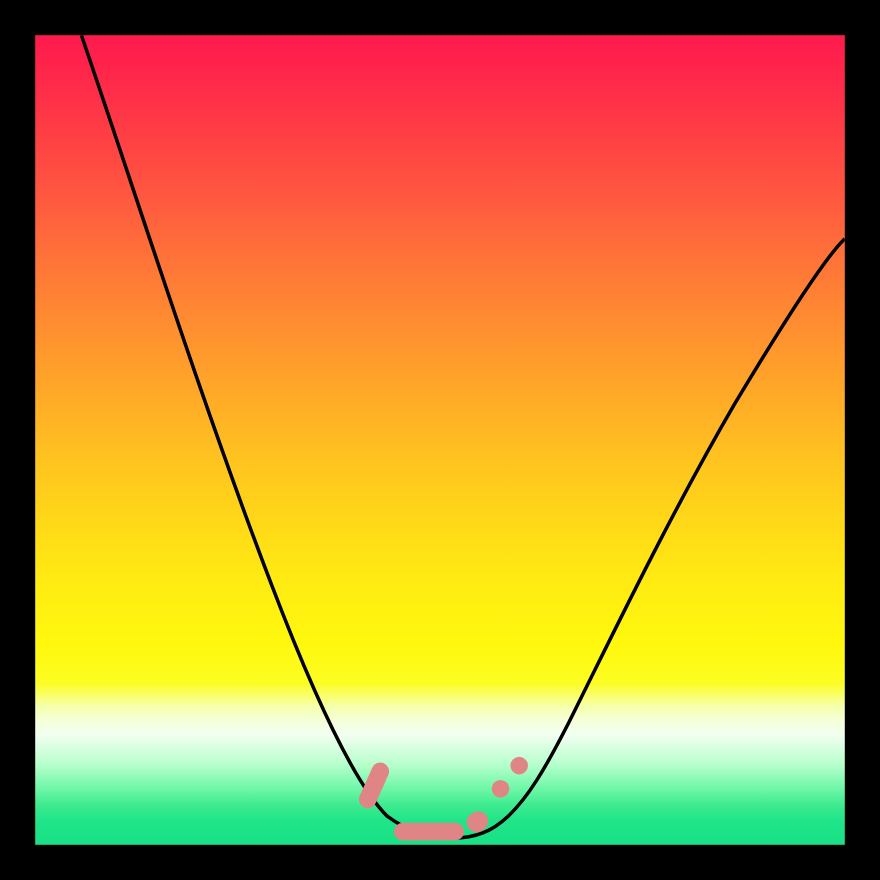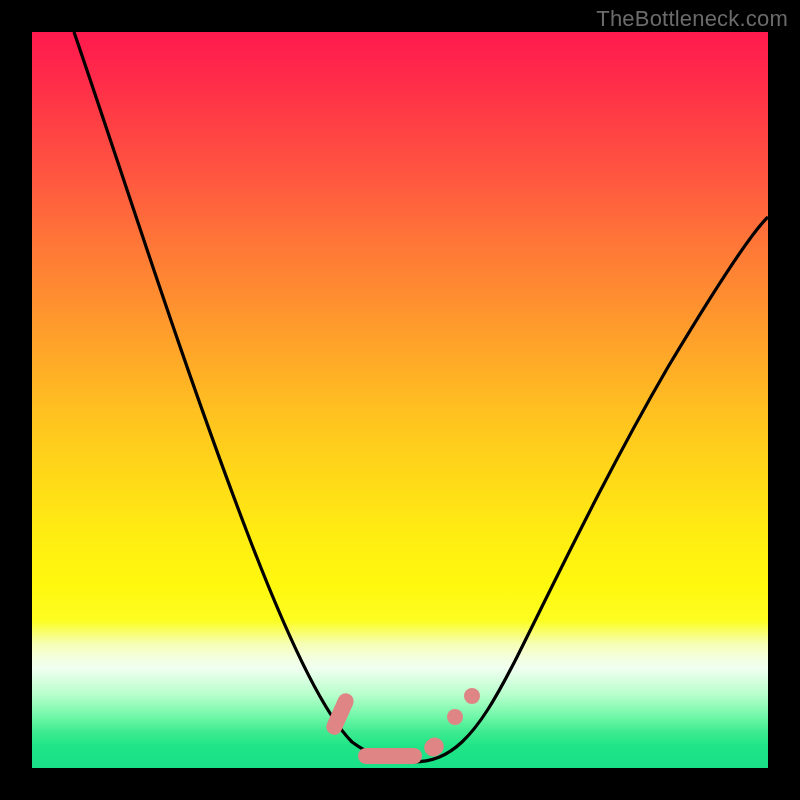--- a/index.html
+++ b/index.html
@@ -89,14 +89,13 @@
         <rect x="326" y="716" width="64" height="16" rx="8" ry="8"></rect>
 
         <rect x="392" y="706" width="20" height="18" rx="9" ry="9" transform="rotate(-32 402 715)"></rect>
 
         <circle cx="423" cy="685" r="8"></circle>
 
         <circle cx="440" cy="664" r="8"></circle>
       </g>
     </svg>
   </div>
-  <div class="watermark">TheBottleneck.com</div>
 </div>
 
 </body></html>

